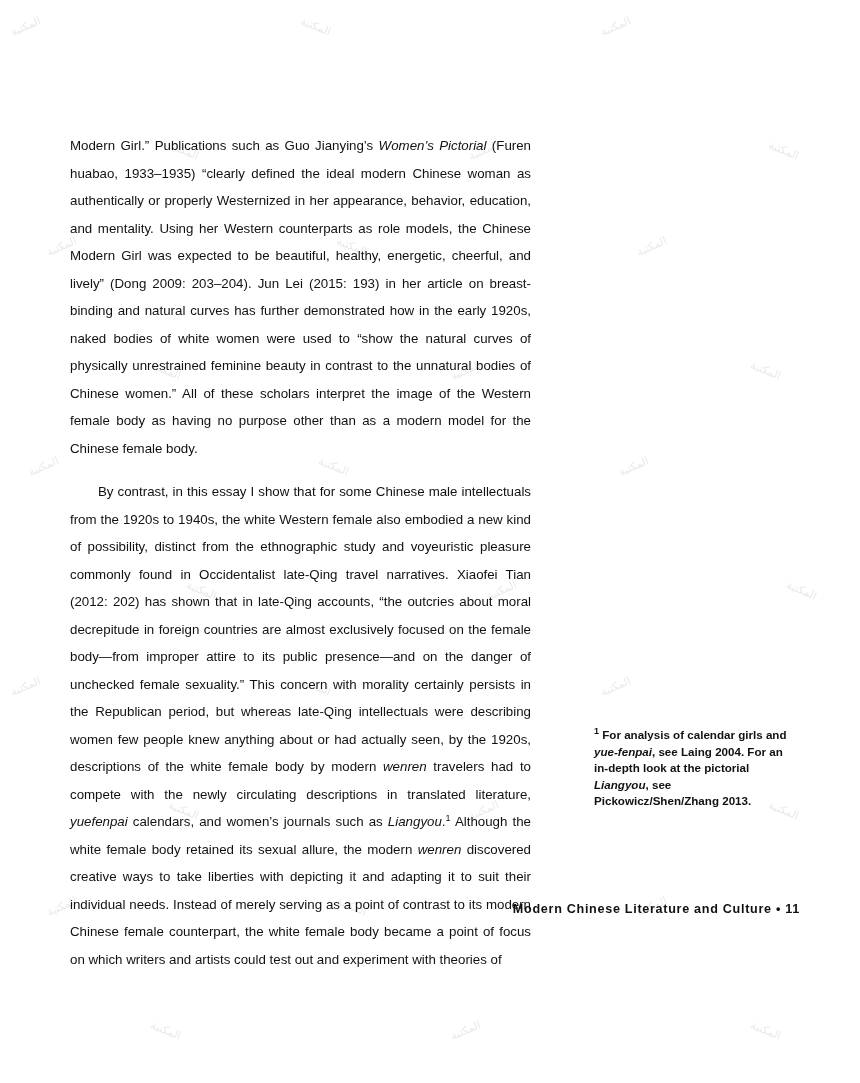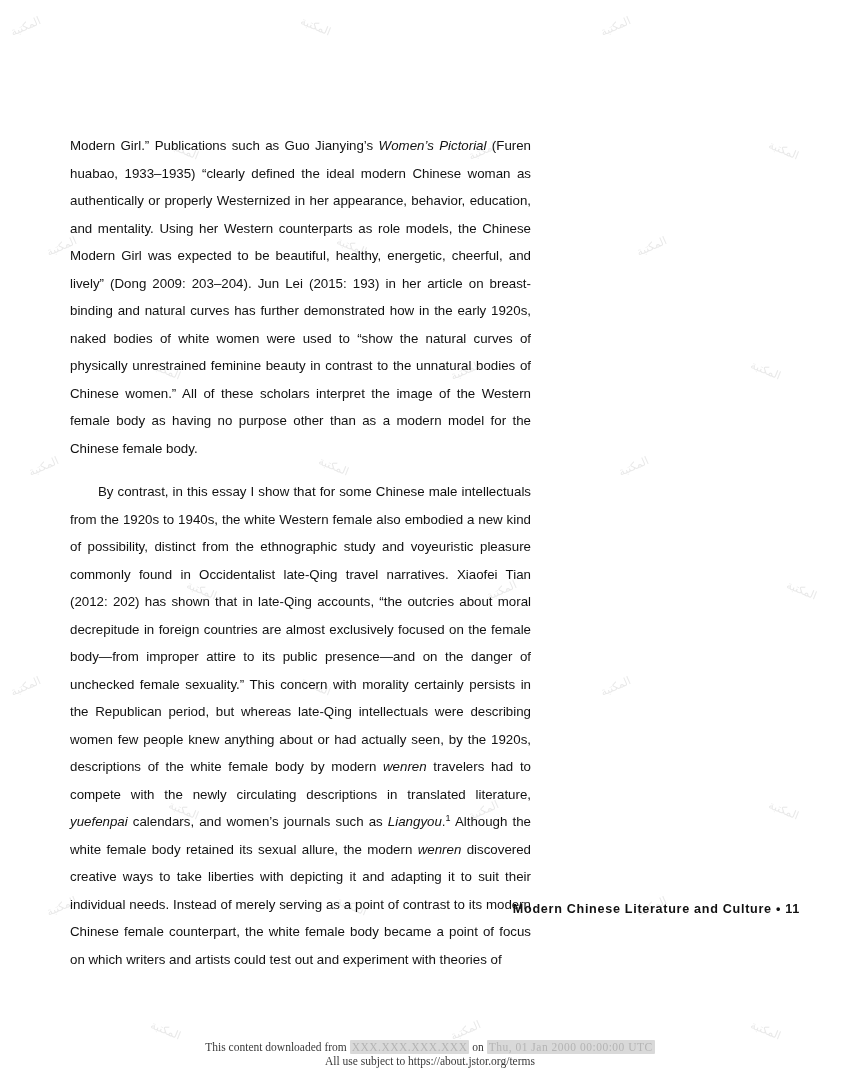--- a/index.html
+++ b/index.html
@@ -165,23 +165,18 @@
     <div class="wm" style="left: 750px; top: 1024px; transform: rotate(22deg);">المكتبة</div>
   </div>
 
 <div class="page">
 
   <div class="body-column">
     <p class="para-0"><span>Modern Girl.” Publications such as Guo Jianying’s </span><i>Women’s Pictorial</i><span> (Furen huabao, 1933–1935) “clearly defined the ideal modern Chinese woman as authentically or properly Westernized in her appearance, behavior, education, and mentality. Using her Western counterparts as role models, the Chinese Modern Girl was expected to be beautiful, healthy, energetic, cheerful, and lively” (Dong 2009: 203–204). Jun Lei (2015: 193) in her article on breast-binding and natural curves has further demonstrated how in the early 1920s, naked bodies of white women were used to “show the natural curves of physically unrestrained feminine beauty in contrast to the unnatural bodies of Chinese women.” All of these scholars interpret the image of the Western female body as having no purpose other than as a modern model for the Chinese female body.</span></p>
     <p class="para-1 indent"><span>By contrast, in this essay I show that for some Chinese male intellectuals from the 1920s to 1940s, the white Western female also embodied a new kind of possibility, distinct from the ethnographic study and voyeuristic pleasure commonly found in Occidentalist late-Qing travel narratives. Xiaofei Tian (2012: 202) has shown that in late-Qing accounts, “the outcries about moral decrepitude in foreign countries are almost exclusively focused on the female body—from improper attire to its public presence—and on the danger of unchecked female sexuality.” This concern with morality certainly persists in the Republican period, but whereas late-Qing intellectuals were describing women few people knew anything about or had actually seen, by the 1920s, descriptions of the white female body by modern </span><i>wenren</i><span> travelers had to compete with the newly circulating descriptions in translated literature, </span><i>yuefenpai</i><span> calendars, and women’s journals such as </span><i>Liangyou</i><span>.</span><sup>1</sup><span> Although the white female body retained its sexual allure, the modern </span><i>wenren</i><span> discovered creative ways to take liberties with depicting it and adapting it to suit their individual needs. Instead of merely serving as a point of contrast to its modern Chinese female counterpart, the white female body became a point of focus on which writers and artists could test out and experiment with theories of</span></p>
   </div>
 
+  <div class="footnote"><span class="fn-marker">1</span><span> For analysis of calendar girls and </span><i>yue-fenpai</i><span>, see Laing 2004. For an in-depth look at the pictorial </span><i>Liangyou</i><span>, see Pickowicz/Shen/Zhang 2013.</span></div>
 
   <div class="journal-line">Modern Chinese Literature and Culture • 11</div>
 
-  <div class="jstor-footer">
-    <div>
-      <span>This content downloaded from </span><span class="redacted">XXX.XXX.XXX.XXX</span><span> on </span><span class="redacted">Thu, 01 Jan 2000 00:00:00 UTC</span>
-    </div>
-    <div>All use subject to https://about.jstor.org/terms</div>
-  </div>
 
 </div>
 
 </body></html>

